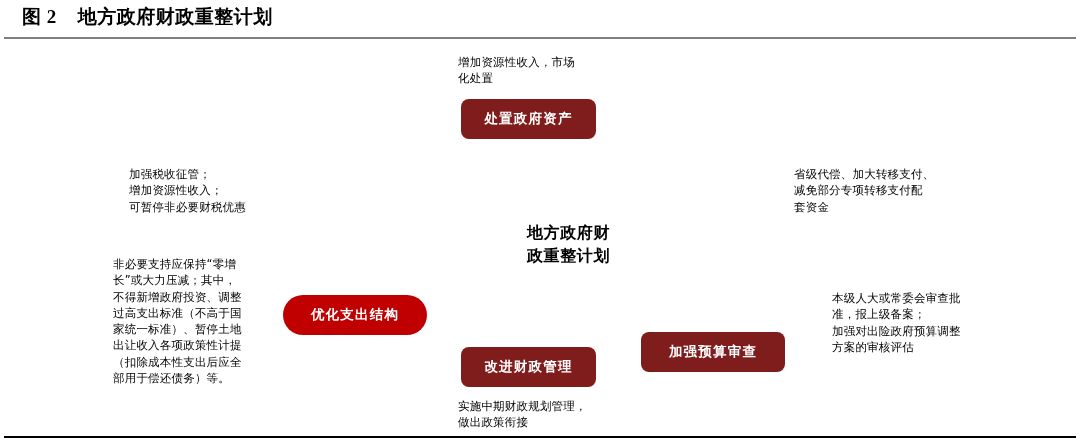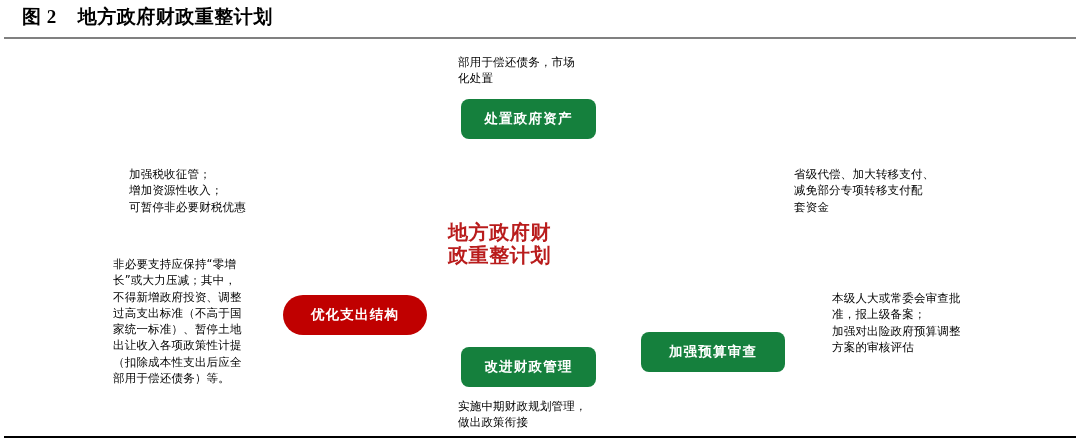--- a/index.html
+++ b/index.html
@@ -65,44 +65,44 @@
     font-weight: bold;
     font-size: 13.5px;
     letter-spacing: 1.2px;
     text-align: center;
     font-family: "DejaVu Sans", "Liberation Sans", sans-serif;
   }
   .pill.red {
     background: #C00000;
   }
   .pill.blue {
-    background: #15803d;
+    background: #7f1d1d;
   }
 
   
   .note {
     position: absolute;
     font-size: 11.5px;
     line-height: 16.3px;
     color: #000000;
     font-family: "DejaVu Sans", "Liberation Sans", sans-serif;
     letter-spacing: 0.2px;
     white-space: pre-wrap;
     text-align: left;
   }
 
   
   .center-label {
     position: absolute;
-    font-size: 20px;
+    font-size: 16px;
     line-height: 23px;
     font-weight: bold;
-    text-align: left;
+    text-align: right;
     letter-spacing: 0.6px;
-    color: #b91c1c;
+    color: #000000;
     font-family: "DejaVu Sans", "Liberation Sans", sans-serif;
     white-space: pre-line;
   }
 
   
   .footer-rule {
     position: absolute;
     left: 4px;
     top: 436px;
     width: 1072px;
@@ -126,21 +126,21 @@
 </head>
 <body>
 
 <div class="fig-header">
   <div class="fig-title">图 2    地方政府财政重整计划</div>
 </div>
 <div class="header-rule"></div>
 
 <div class="canvas">
 
-  <div class="note" style="left:458px; top:14px; width:160px;">部用于偿还债务，市场
+  <div class="note" style="left:458px; top:14px; width:160px;">增加资源性收入，市场
 化处置</div>
   <div class="pill blue" style="left:461px; top:59px; width:135px; height:40px;">处置政府资产</div>
 
   <div class="note" style="left:129px; top:126px; width:160px;">加强税收征管；
 增加资源性收入；
 可暂停非必要财税优惠</div>
 
   <div class="note" style="left:113px; top:216px; width:162px;">非必要支持应保持“零增
 长”或大力压减；其中，
 不得新增政府投资、调整

